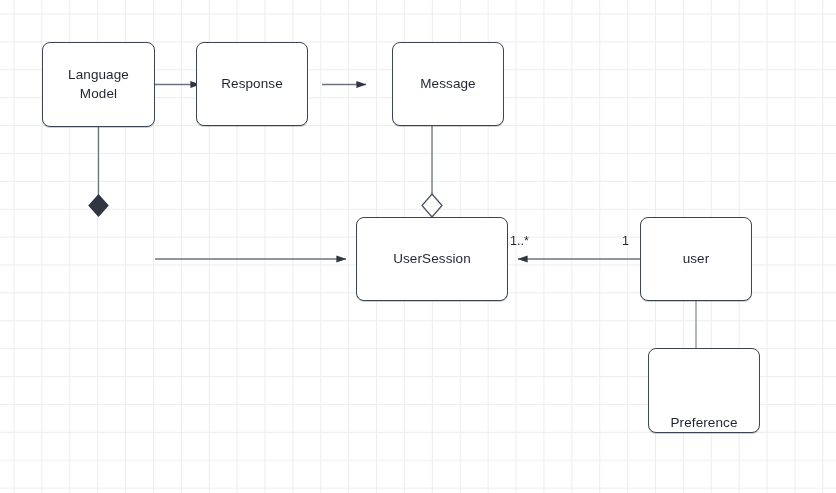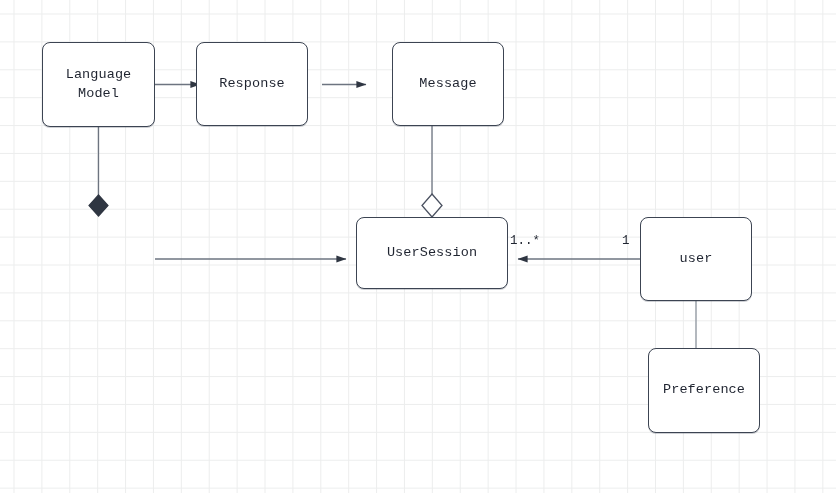--- a/index.html
+++ b/index.html
@@ -11,21 +11,21 @@
     position: relative;
     width: 836px;
     height: 493px;
     background-color: #ffffff;
     background-image:
       linear-gradient(to right, #eceded 1px, transparent 1px),
       linear-gradient(to bottom, #eceded 1px, transparent 1px);
     background-size: 27.9px 27.9px;
     background-position: 13.5px 13.5px;
     overflow: hidden;
-    font-family: Liberation Mono, monospace;
+    font-family: Liberation Sans, sans-serif;
   }
   #edge-layer {
     position: absolute;
     left: 0;
     top: 0;
     width: 836px;
     height: 493px;
     pointer-events: none;
   }
   .node {
@@ -104,29 +104,29 @@
 
   <div class="node" style="left:196px; top:42px; width:112px; height:84px;">
     <span>Response</span>
   </div>
 
   <div class="node" style="left:376px; top:42px; width:112px; height:84px;margin-left:16px;">
     <span>Message</span>
   </div>
 
 
-  <div class="node" style="left:356px; top:217px; width:152px; height:72px;">
+  <div class="node" style="left:356px; top:217px; width:152px; height:84px;">
     <span>UserSession</span>
   </div>
 
   <div class="node" style="left:640px; top:217px; width:112px; height:84px;">
     <span>user</span>
   </div>
 
-  <div class="node" style="left:648px; top:348px; width:112px; height:85px;">
+  <div class="node" style="left:648px; top:348px; width:112px; height:85px;align-items:flex-end;">
     <span>Preference</span>
   </div>
 
   <div class="mult-label" style="left:510px; top:235px;">1..*</div>
 
   <div class="mult-label" style="left:622px; top:235px;">1</div>
 
 </div>
 
 </body></html>

